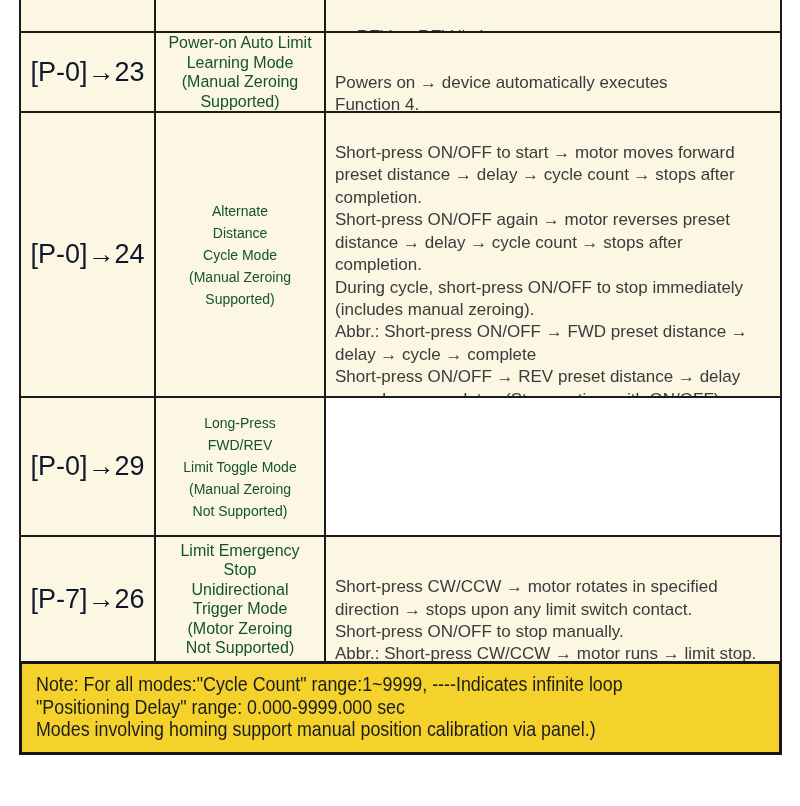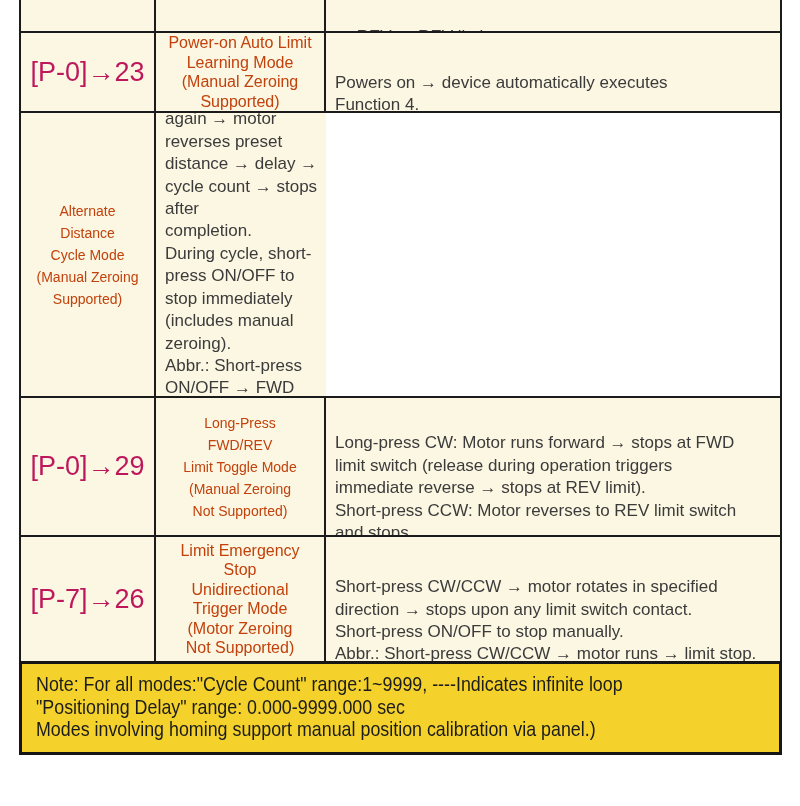--- a/index.html
+++ b/index.html
@@ -40,26 +40,26 @@
     background: #fbf7e2;
     display: flex;
     align-items: center;
     justify-content: center;
     text-align: center;
     overflow: hidden;
   }
   .cell-code, .cell-mode { border-right: 2px solid #1b1b1b; }
   .code {
     font-size: 27px;
-    color: #be185d;
+    color: #0f172a;
   }
   .mode {
     font-size: 16px;
     line-height: 19.5px;
-    color: #c2410c;
+    color: #14532d;
     white-space: pre-line;
     width: 100%;
   }
   .mode-lg {
     font-size: 14px;
     line-height: 22px;
   }
   .cell-desc {
     justify-content: flex-start;
     text-align: left;
@@ -123,20 +123,23 @@
 (Manual Zeroing
 Supported)</span>
       </div>
       <div class="cell cell-desc">
         <span class="desc">Powers on → device automatically executes
 Function 4.</span>
       </div>
     </div>
 
     <div class="row row-24">
+      <div class="cell cell-code">
+        <span class="code">[P-0]→24</span>
+      </div>
       <div class="cell cell-mode">
         <span class="mode mode-lg">Alternate
 Distance
 Cycle Mode
 (Manual Zeroing
 Supported)</span>
       </div>
       <div class="cell cell-desc">
         <span class="desc">Short-press ON/OFF to start → motor moves forward
 preset distance → delay → cycle count → stops after
@@ -157,27 +160,20 @@
       <div class="cell cell-code">
         <span class="code">[P-0]→29</span>
       </div>
       <div class="cell cell-mode">
         <span class="mode mode-lg">Long-Press
 FWD/REV
 Limit Toggle Mode
 (Manual Zeroing
 Not Supported)</span>
       </div>
-      <div class="cell cell-desc">
-        <span class="desc">Long-press CW: Motor runs forward → stops at FWD
-limit switch (release during operation triggers
-immediate reverse → stops at REV limit).
-Short-press CCW: Motor reverses to REV limit switch
-and stops.</span>
-      </div>
     </div>
 
     <div class="row row-26">
       <div class="cell cell-code">
         <span class="code">[P-7]→26</span>
       </div>
       <div class="cell cell-mode">
         <span class="mode">Limit Emergency
 Stop
 Unidirectional

